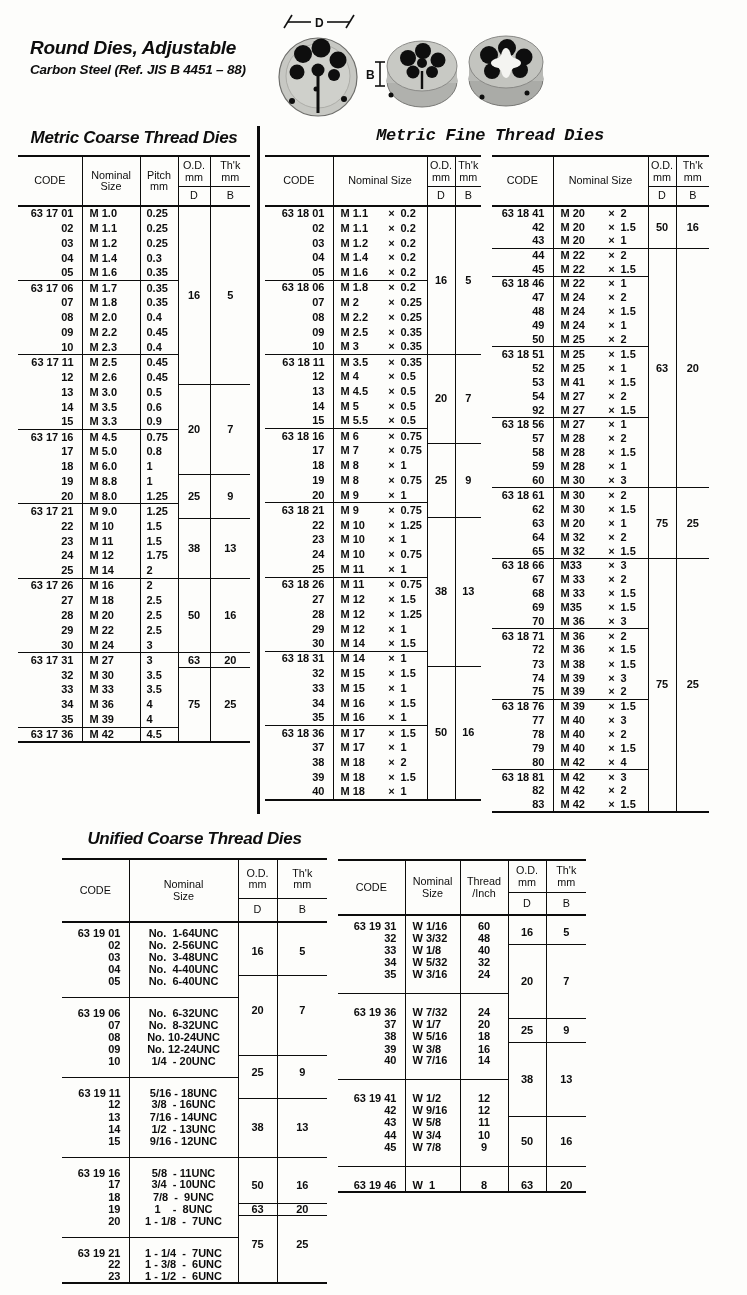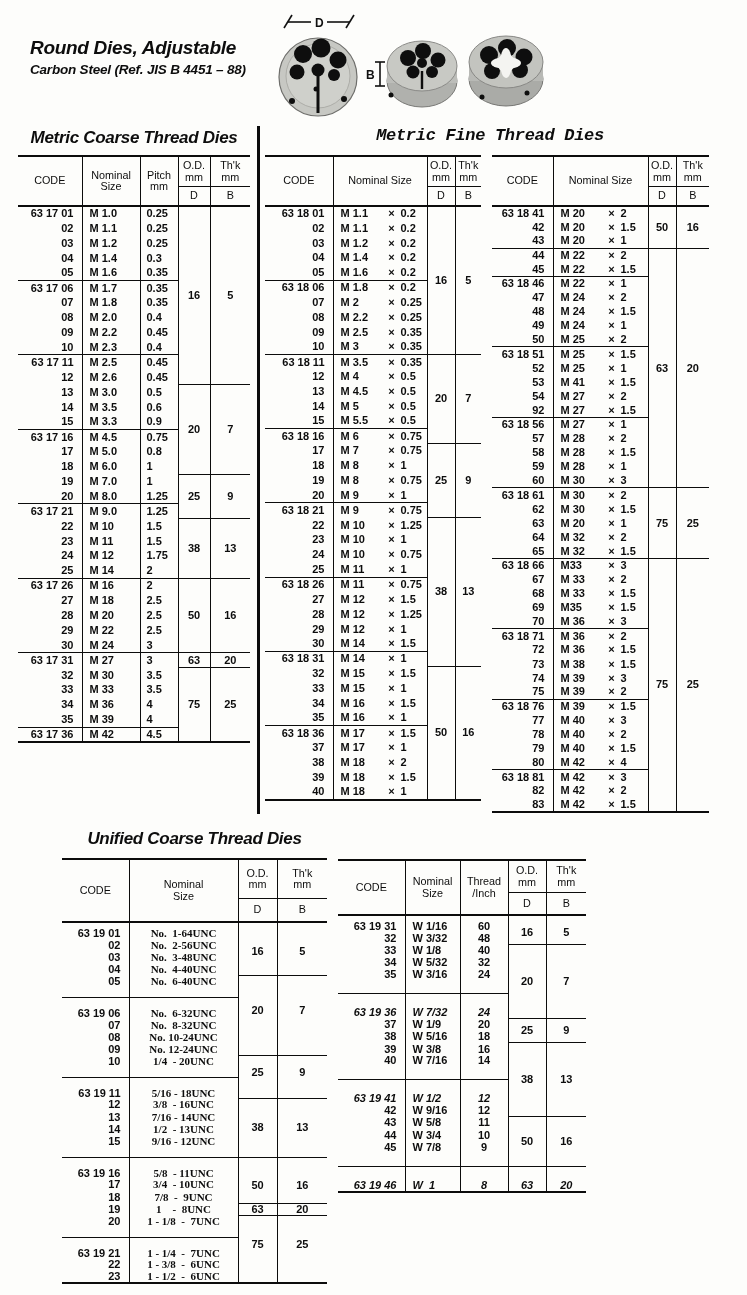--- a/index.html
+++ b/index.html
@@ -37,31 +37,31 @@
   .t td{font-size:11px;font-weight:bold;padding:0;vertical-align:middle;line-height:1;white-space:pre;}
   .mc tbody tr{height:14.9px;}
   .f1 tbody tr{height:14.85px;}
   .f2 tbody tr{height:14.1px;}
   .un tbody tr{height:12.3px;}
   .wt tbody tr{height:12.4px;}
   .t td.c-code{text-align:right;padding-right:8px;}
   .t td.c-size{text-align:left;padding-left:7px;}
   .t td.c-pitch{text-align:left;padding-left:6px;}
   .wt td.c-pitch{text-align:center;padding-left:0;}
-  .un td.c-size{text-align:center;padding-left:0;font-family:Liberation Serif, serif;}
+  .un td.c-size{text-align:center;padding-left:0;}
   .t td.sg{text-align:center;font-weight:bold;}
   .t td.c-nom{text-align:left;padding-left:7px;}
   .c-nom .nm{display:inline-block;width:42px;}
   .c-nom .nx{display:inline-block;width:18px;text-align:center;}
   .t tbody tr.gs>td{border-top:1.6px solid #0c0c0c;}
   .t tbody tr.frl>td{border-top:1.6px solid #0c0c0c;}
   .t tbody td.sg{border-top:1.6px solid #0c0c0c;}
   .un tbody tr.gs>td{padding-top:10px;}
   .un tbody tr.ge>td{padding-bottom:10px;}
-  .wt tbody tr.gs>td{padding-top:13px;font-style:italic;}
+  .wt tbody tr.gs>td{padding-top:13px;}
   .wt tbody tr.ge>td{padding-bottom:13px;}
   .un tbody tr:first-child>td{padding-top:5px;}
   .wt tbody tr:first-child>td{padding-top:5px;}
 </style>
 </head>
 <body>
 
 <div class="page">
 
   <div class="page-title">Round Dies, Adjustable</div>
@@ -259,21 +259,21 @@
           <td class="c-size">M 5.0</td>
           <td class="c-pitch">0.8</td>
         </tr>
         <tr>
           <td class="c-code">18</td>
           <td class="c-size">M 6.0</td>
           <td class="c-pitch">1</td>
         </tr>
         <tr>
           <td class="c-code">19</td>
-          <td class="c-size">M 7.0</td>
+          <td class="c-size">M 8.8</td>
           <td class="c-pitch">1</td>
           <td class="sg c-od" rowspan="3">25</td>
           <td class="sg c-thk" rowspan="3">9</td>
         </tr>
         <tr class="ge">
           <td class="c-code">20</td>
           <td class="c-size">M 8.0</td>
           <td class="c-pitch">1.25</td>
         </tr>
         <tr class="gs">
@@ -954,21 +954,21 @@
           <td class="c-size">W 3/16</td>
           <td class="c-pitch">24</td>
         </tr>
         <tr class="gs">
           <td class="c-code">63 19 36</td>
           <td class="c-size">W 7/32</td>
           <td class="c-pitch">24</td>
         </tr>
         <tr>
           <td class="c-code">37</td>
-          <td class="c-size">W 1/9</td>
+          <td class="c-size">W 1/7</td>
           <td class="c-pitch">20</td>
           <td class="sg c-od" rowspan="2">25</td>
           <td class="sg c-thk" rowspan="2">9</td>
         </tr>
         <tr>
           <td class="c-code">38</td>
           <td class="c-size">W 5/16</td>
           <td class="c-pitch">18</td>
         </tr>
         <tr>

